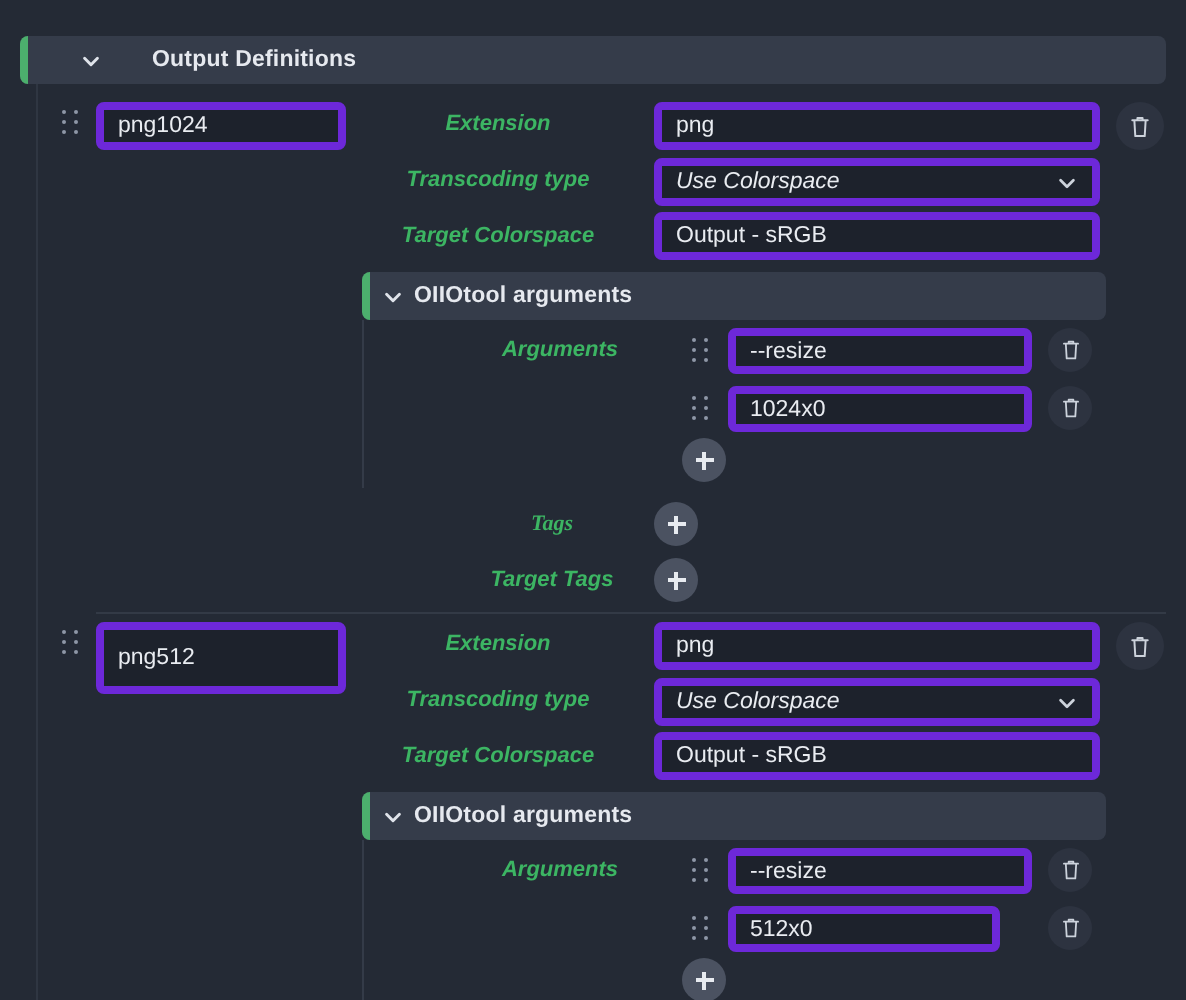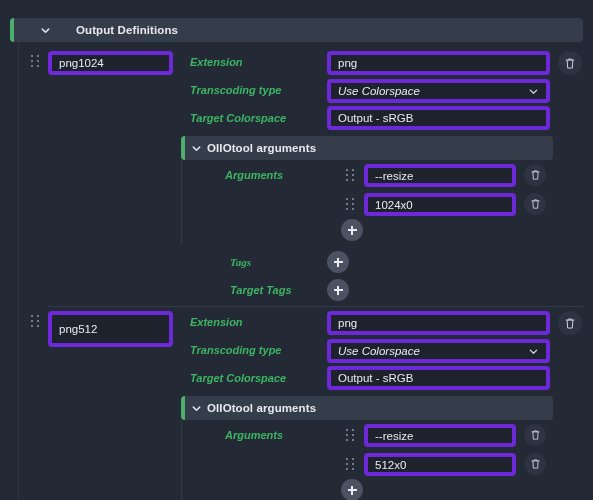--- a/index.html
+++ b/index.html
@@ -56,21 +56,21 @@
   .field.sel { justify-content: center; font-style: italic; }
   .field .selchev { margin-left: auto; display: flex; align-items: center; }
 
   
   .glabel {
     position: absolute;
     color: #3cb563;
     font-size: 11px;
     font-style: italic;
     font-weight: 700;
-    text-align: left;
+    text-align: center;
     white-space: nowrap;
   }
 
   
   .drag {
     position: absolute;
     width: 10px; height: 14px;
     display: grid;
     grid-template-columns: 3px 3px;
     grid-template-rows: 3px 3px 3px;
@@ -284,21 +284,21 @@
   </div>
 
   <div class="drag" style="left:345px; top:457px;">
     <i></i>
       <i></i>
       <i></i>
       <i></i>
       <i></i>
       <i></i>
   </div>
-  <div class="field" style="left:364px; top:453px; width:152px; height:23px;">512x0</div>
+  <div class="field" style="left:364px; top:453px; width:136px; height:23px;">512x0</div>
   <div class="iconbtn" style="left:524px; top:453px;">
     <svg width="11" height="12" viewBox="0 0 14 15">
       <path d="M2.5 3.5h9M5.5 3.5V2.2h3v1.3M3.7 3.5l.55 9.3h5.5l.55-9.3" fill="none" stroke="#ccd2db" stroke-width="1.15" stroke-linecap="round" stroke-linejoin="round"></path>
     </svg>
   </div>
 
   <div class="iconbtn plus" style="left:341px; top:479px;">
     <span class="plus-g"></span>
   </div>
 

